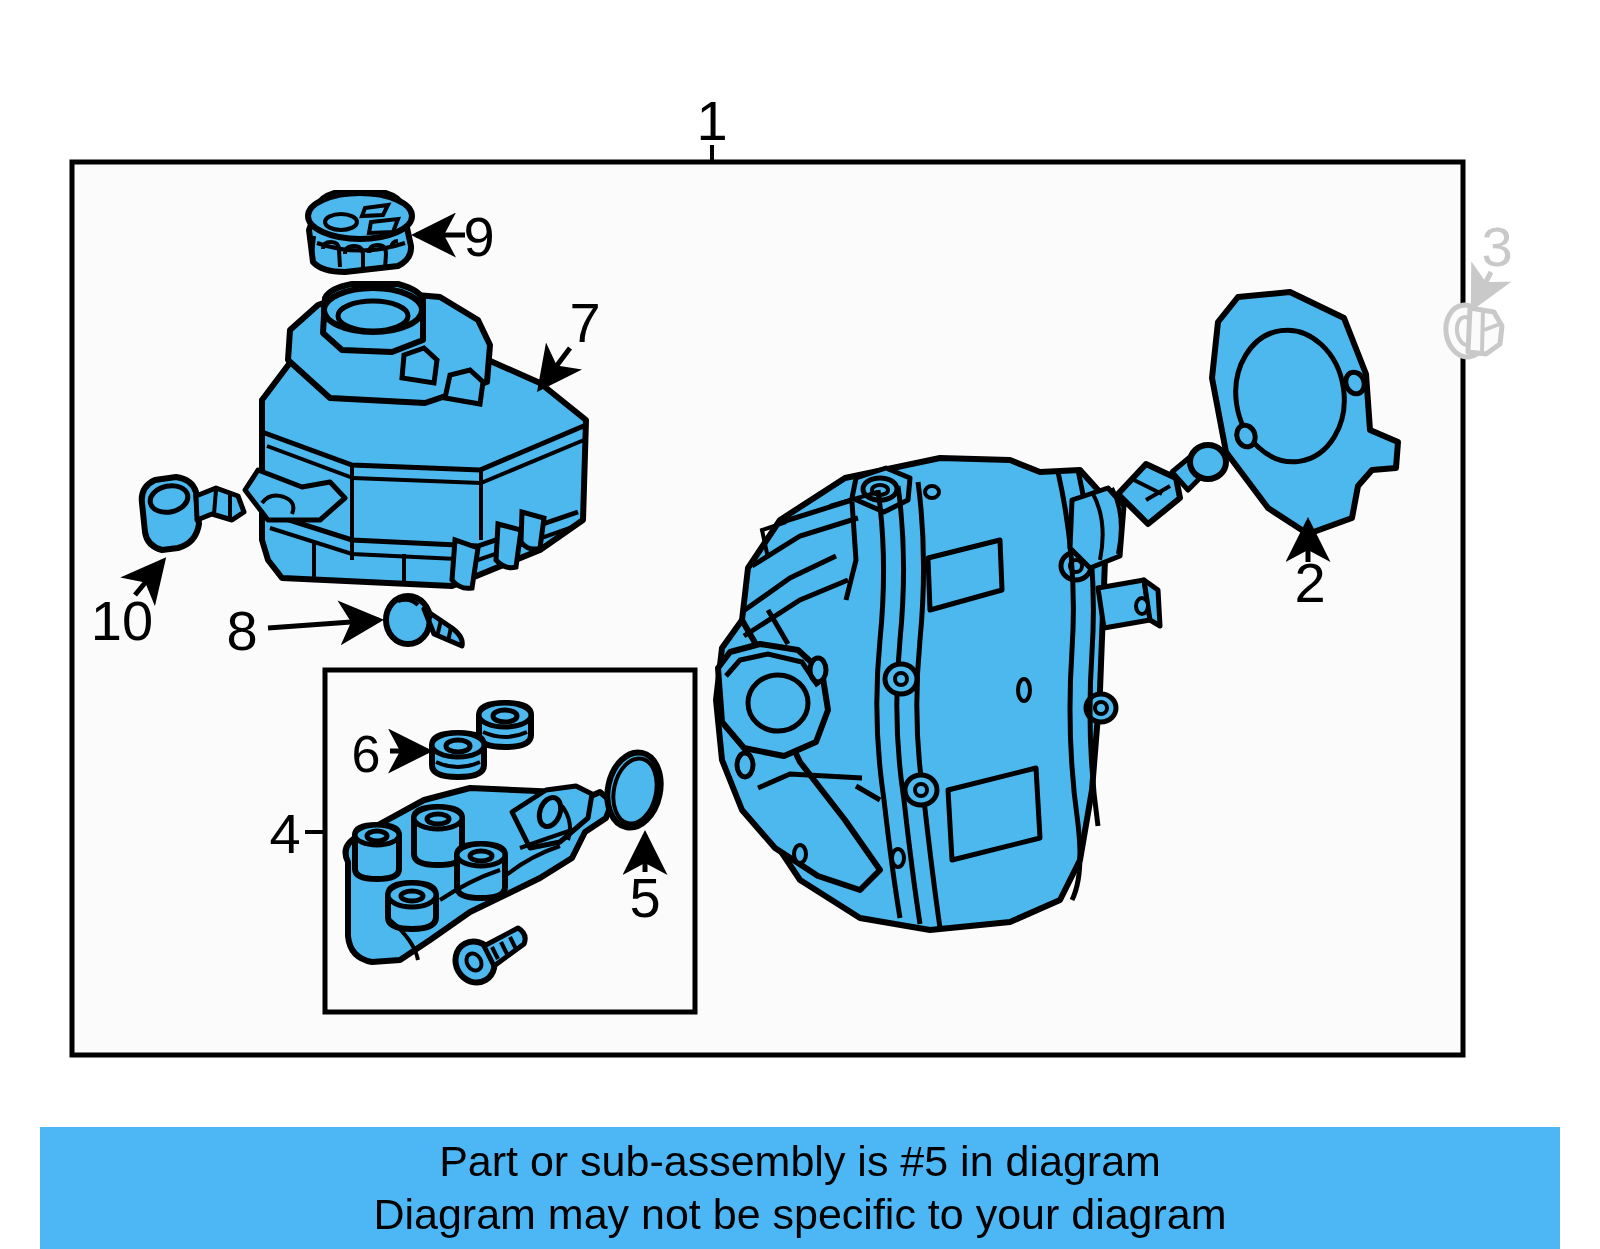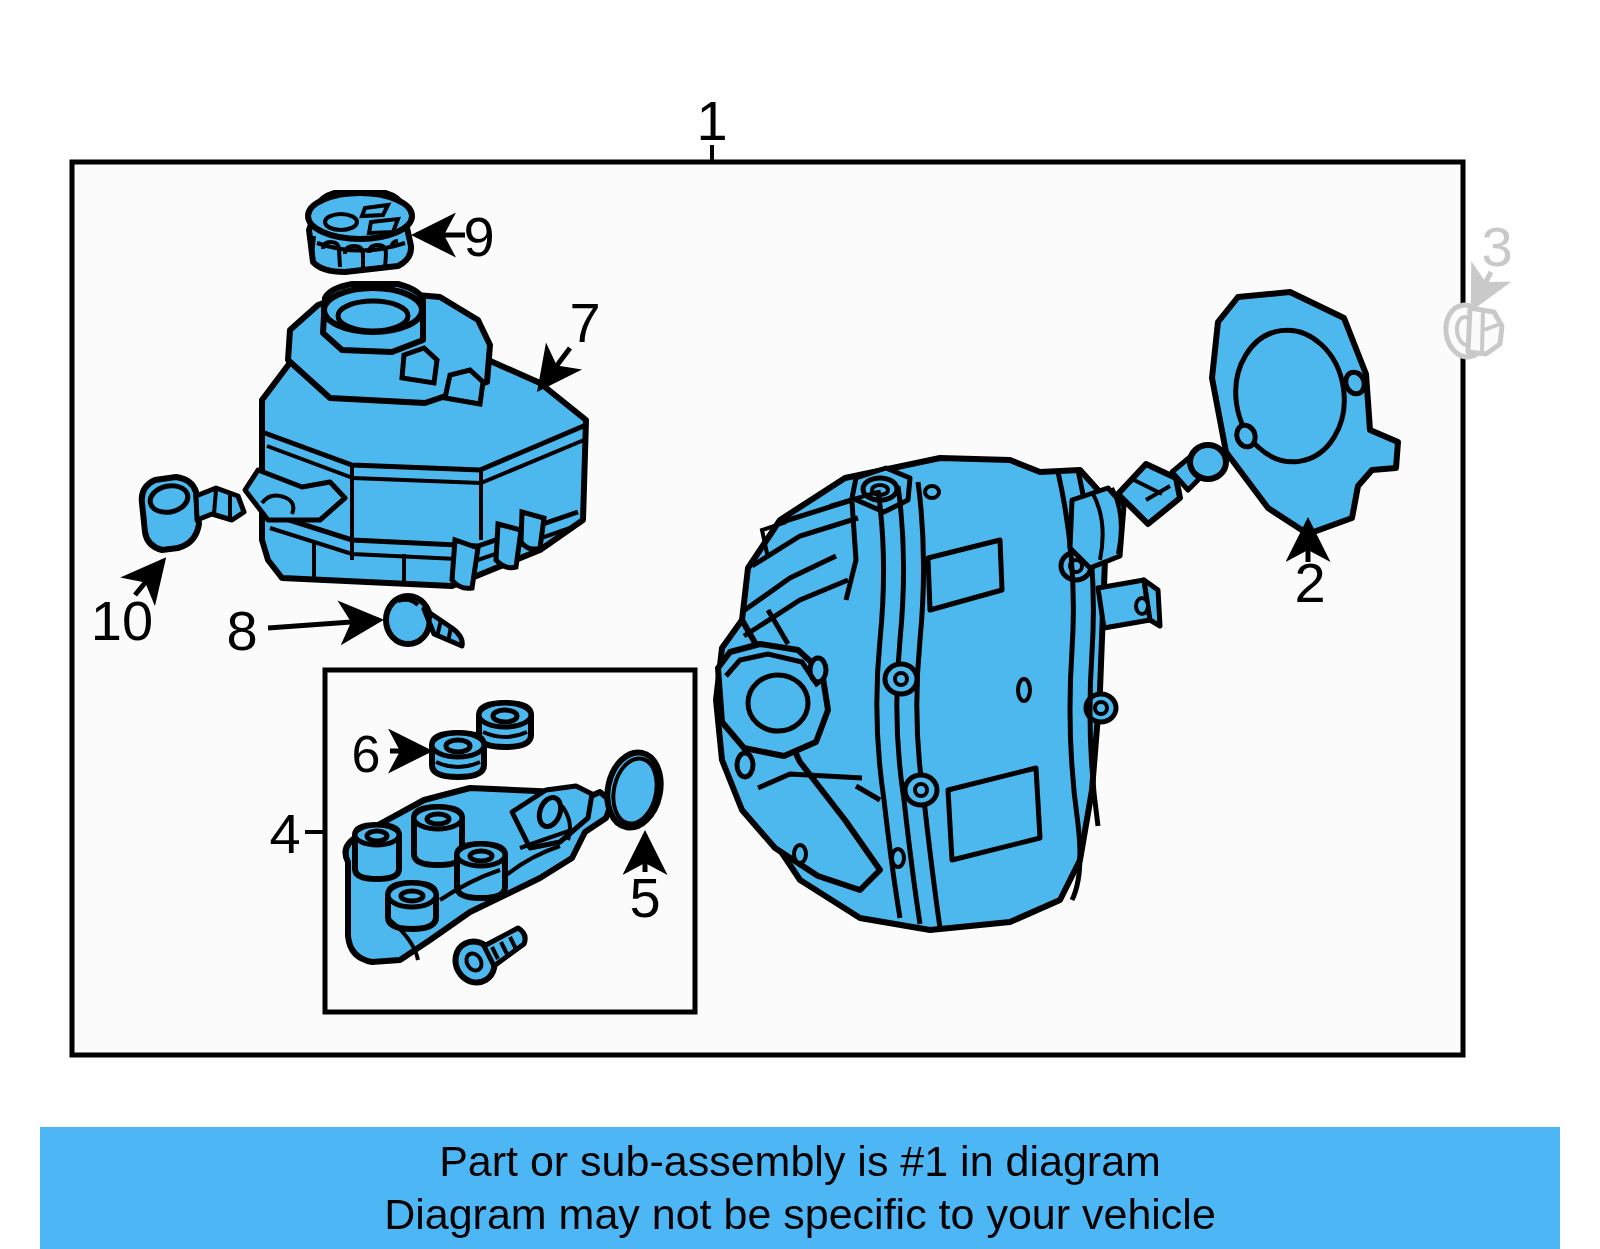--- a/index.html
+++ b/index.html
@@ -337,17 +337,17 @@
       <text id="lbl-6" x="366" y="772" text-anchor="middle" font-size="52" fill="#000">6</text>
       <text id="lbl-7" x="585" y="342" text-anchor="middle" font-size="56" fill="#000">7</text>
       <text id="lbl-8" x="242" y="650" text-anchor="middle" font-size="56" fill="#000">8</text>
       <text id="lbl-9" x="479" y="256" text-anchor="middle" font-size="56" fill="#000">9</text>
       <text id="lbl-10" x="122" y="640" text-anchor="middle" font-size="56" fill="#000">10</text>
     </g>
 
   </svg>
 
   <div class="banner">
-    <div class="banner-line">Part or sub-assembly is #1 in diagram</div>
-    <div class="banner-line">Diagram may not be specific to your vehicle</div>
+    <div class="banner-line">Part or sub-assembly is #5 in diagram</div>
+    <div class="banner-line">Diagram may not be specific to your diagram</div>
   </div>
 
 </div>
 
 </body></html>

